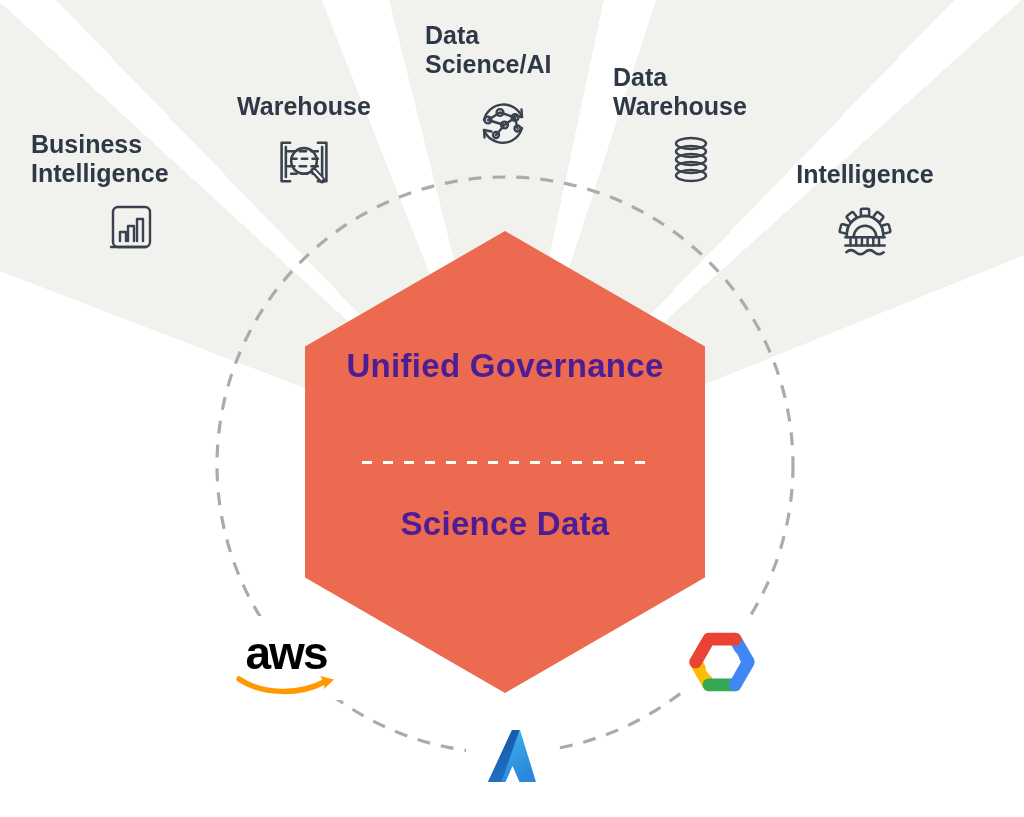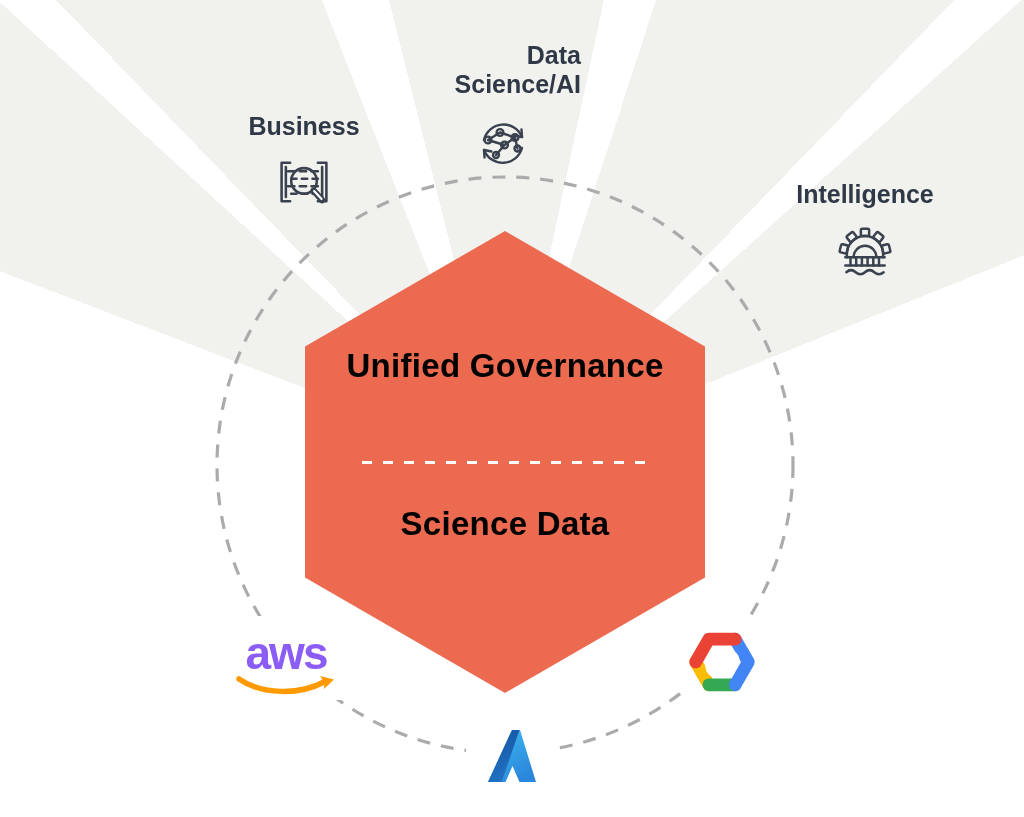--- a/index.html
+++ b/index.html
@@ -24,65 +24,75 @@
       transparent 143deg 360deg);
   }
   .circle-svg{position:absolute;left:0;top:0;}
   
   .hexagon{
     position:absolute;left:305px;top:231px;width:400px;height:462px;
     background:#EC6A50;
     clip-path:polygon(50% 0%,100% 25%,100% 75%,50% 100%,0% 75%,0% 25%);
   }
   .hex-label{
-    position:absolute;width:100%;text-align:center;color:#000000;
+    position:absolute;width:100%;text-align:center;color:#4c1d95;
     font-weight:700;font-size:33px;line-height:43px;letter-spacing:.3px;
   }
   .hex-label.top{top:113px;}
   .hex-label.bottom{top:271px;}
   .hex-divider{
     position:absolute;left:57px;top:230px;width:286px;height:3px;
     background:repeating-linear-gradient(to right,#ffffff 0 10px,transparent 10px 21px);
   }
   
   .capability{position:absolute;display:flex;flex-direction:column;align-items:center;}
   .cap-label{
-    font-size:25px;font-weight:600;color:#2E3846;text-align:right;line-height:1.16;margin-top:20px;
+    font-size:25px;font-weight:600;color:#2E3846;text-align:left;line-height:1.16;
   }
   .cap-icon{margin-top:13px;}
   .cap-bi{left:31px;top:130px;width:200px;}
   .cap-streaming{left:214px;top:92px;width:180px;}
   .cap-ds{left:425px;top:21px;width:156px;}
   .cap-dw{left:613px;top:63px;width:156px;}
   .cap-orch{left:765px;top:160px;width:200px;}
   
   .logo{position:absolute;background:#ffffff;display:flex;align-items:center;justify-content:center;}
   .logo-aws{left:230px;top:616px;width:112px;height:84px;flex-direction:column;}
   .logo-gcp{left:682px;top:622px;width:80px;height:80px;}
   .logo-azure{left:466px;top:718px;width:84px;height:76px;}
   .aws-text{
-    font-size:46px;font-weight:700;color:#8b5cf6;letter-spacing:-2px;line-height:.9;
+    font-size:46px;font-weight:700;color:#000000;letter-spacing:-2px;line-height:.9;
     margin-top:16px;
   }
   .icon-stroke{stroke:#39424E;fill:none;stroke-width:2.4;stroke-linecap:round;stroke-linejoin:round;}
 </style>
 </head>
 <body>
 
 <div class="canvas">
 
   <div class="rays"></div>
 
   <svg class="circle-svg" width="1024" height="817">
     <circle cx="505" cy="465" r="288" fill="none" stroke="#ABABAB" stroke-width="3.2" stroke-dasharray="13 11"></circle>
   </svg>
 
+  <div class="capability cap-bi">
+    <div class="cap-label">Business Intelligence</div>
+    <svg class="cap-icon" width="50" height="54" viewBox="0 0 50 54">
+      <rect x="7" y="6" width="37" height="40" rx="5" class="icon-stroke"></rect>
+      <path d="M5 46 H40" class="icon-stroke"></path>
+      <path d="M14 40 V31 H20 V40" class="icon-stroke"></path>
+      <path d="M22 40 V25 H28 V40" class="icon-stroke"></path>
+      <path d="M31 40 V18 H37 V40" class="icon-stroke"></path>
+    </svg>
+  </div>
 
   <div class="capability cap-streaming">
-    <div class="cap-label">Business</div>
+    <div class="cap-label">Warehouse</div>
     <svg class="cap-icon" width="64" height="56" viewBox="0 0 60 52">
       <path d="M17 8 H9 V44 H17" class="icon-stroke"></path>
       <path d="M13 12 V40" class="icon-stroke"></path>
       <path d="M43 8 H51 V44 H43" class="icon-stroke"></path>
       <path d="M47 12 V40" class="icon-stroke"></path>
       <path d="M15 16 H45" class="icon-stroke" stroke-dasharray="6 5"></path>
       <path d="M18 23 H45" class="icon-stroke" stroke-dasharray="5 5"></path>
       <path d="M15 30 H45" class="icon-stroke" stroke-dasharray="6 5"></path>
       <path d="M18 37 H43" class="icon-stroke" stroke-dasharray="5 5"></path>
       <circle cx="30" cy="25" r="12" class="icon-stroke" stroke-width="2.8"></circle>
@@ -101,20 +111,30 @@
       <path d="M16 28 L28 20.5 M28 20.5 L43 25.5 M16 28 L32.5 33 M32.5 33 L43 25.5 M32.5 33 L24 43 M43 25.5 L45.5 36.5" class="icon-stroke" stroke-width="2"></path>
       <circle cx="16" cy="28" r="3.4" fill="#fff" class="icon-stroke" stroke-width="2.2"></circle>
       <circle cx="28" cy="20.5" r="3.4" fill="#fff" class="icon-stroke" stroke-width="2.2"></circle>
       <circle cx="43" cy="25.5" r="3.4" fill="#fff" class="icon-stroke" stroke-width="2.2"></circle>
       <circle cx="32.5" cy="33" r="3.4" fill="#fff" class="icon-stroke" stroke-width="2.2"></circle>
       <circle cx="24" cy="43" r="3" fill="#fff" class="icon-stroke" stroke-width="2.2"></circle>
       <circle cx="45.5" cy="36.5" r="3" fill="#fff" class="icon-stroke" stroke-width="2.2"></circle>
     </svg>
   </div>
 
+  <div class="capability cap-dw">
+    <div class="cap-label">Data Warehouse</div>
+    <svg class="cap-icon" width="52" height="50" viewBox="0 0 52 46">
+      <ellipse cx="26" cy="31.5" rx="15" ry="5.5" class="icon-stroke"></ellipse>
+      <ellipse cx="26" cy="39.5" rx="15" ry="5.5" fill="#fff" class="icon-stroke" transform="translate(0 -16)"></ellipse>
+      <ellipse cx="26" cy="23.5" rx="15" ry="5.5" fill="#fff" class="icon-stroke" transform="translate(0 -8)"></ellipse>
+      <ellipse cx="26" cy="7.5" rx="15" ry="5.5" fill="#fff" class="icon-stroke"></ellipse>
+      <ellipse cx="26" cy="39.5" rx="15" ry="5.5" class="icon-stroke"></ellipse>
+    </svg>
+  </div>
 
   <div class="capability cap-orch">
     <div class="cap-label">Intelligence</div>
     <svg class="cap-icon" width="58" height="58" viewBox="0 0 56 56">
       <g class="icon-stroke" stroke-width="2.2">
         <rect x="24" y="6.5" width="8" height="7" rx="1.5"></rect>
         <rect x="24" y="6.5" width="8" height="7" rx="1.5" transform="rotate(-38 28 31)"></rect>
         <rect x="24" y="6.5" width="8" height="7" rx="1.5" transform="rotate(-76 28 31)"></rect>
         <rect x="24" y="6.5" width="8" height="7" rx="1.5" transform="rotate(38 28 31)"></rect>
         <rect x="24" y="6.5" width="8" height="7" rx="1.5" transform="rotate(76 28 31)"></rect>

